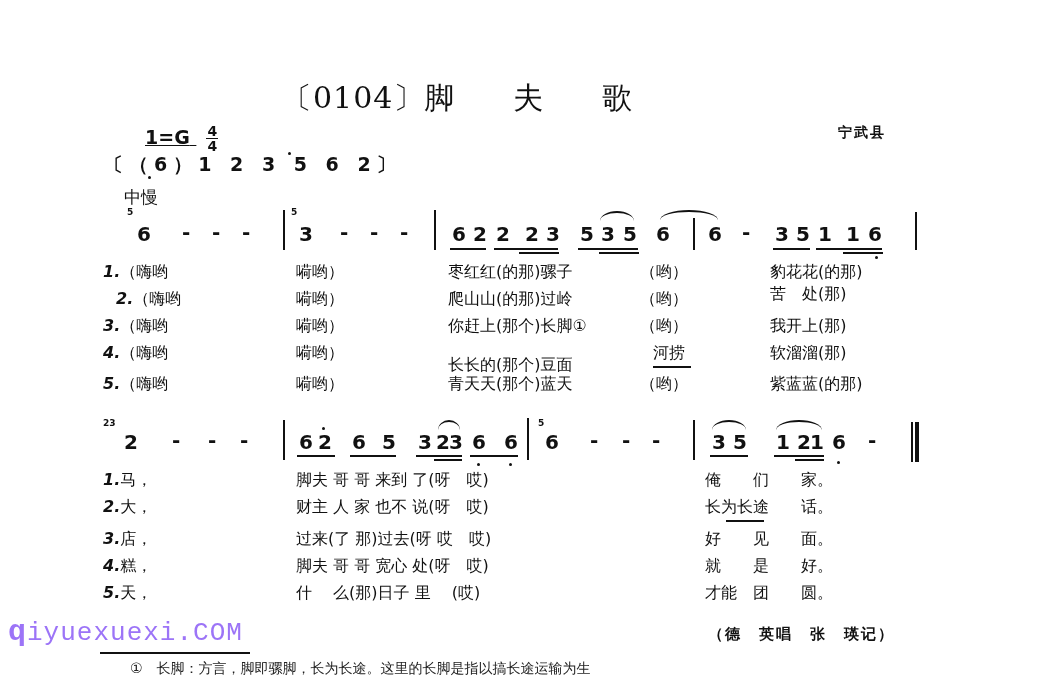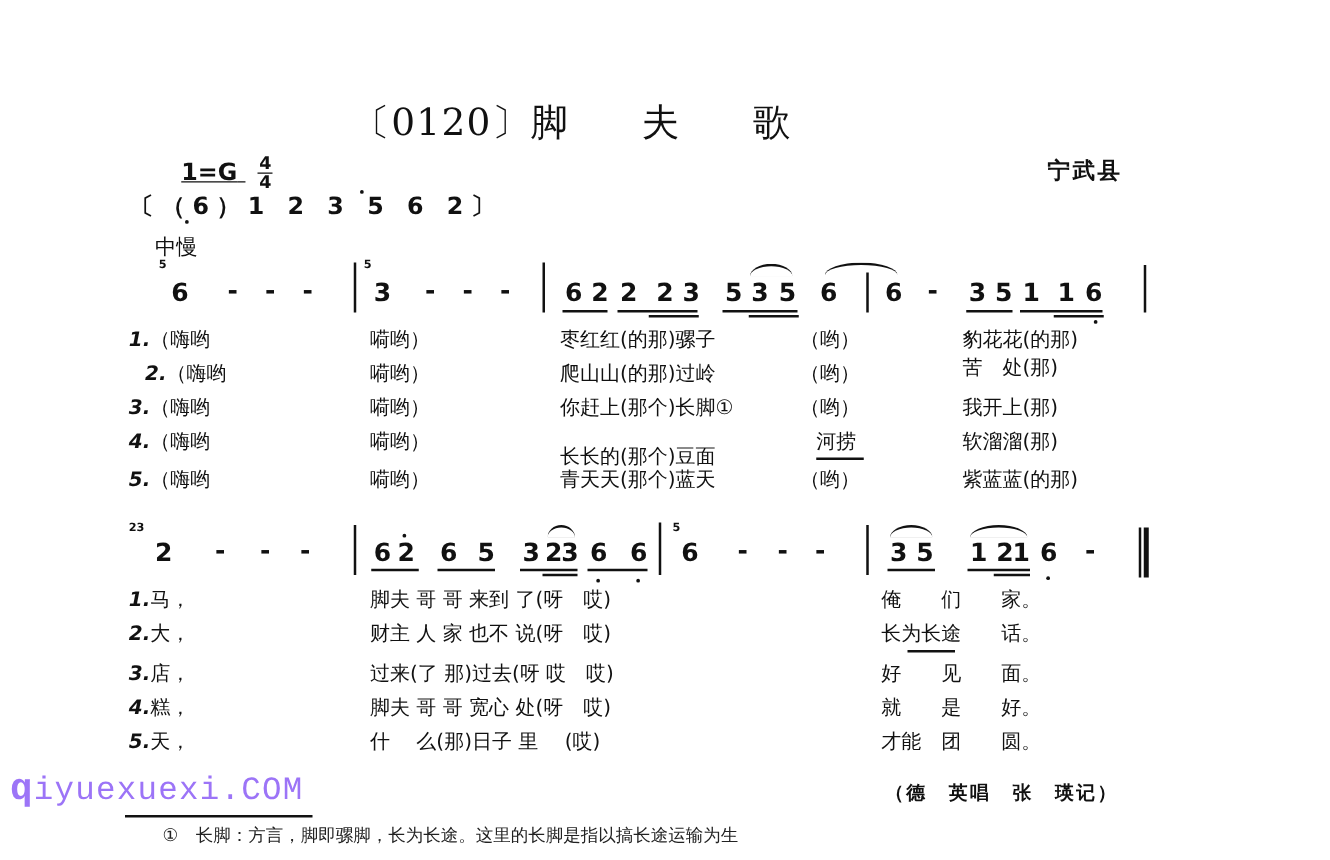--- a/index.html
+++ b/index.html
@@ -6,21 +6,21 @@
   body {
     width: 1064px; height: 688px; background: #ffffff; position: relative; overflow: hidden;
     font-family: "DejaVu Serif", serif; color: #111;
   }
   .abs { position: absolute; white-space: nowrap; }
   .title { left: 282px; top: 78px; font-size: 30px; font-family: "DejaVu Serif", serif; letter-spacing: 1px; }
   .title .c { display: inline-block; }
   .key { left: 145px; top: 124px; font-size: 19px; font-weight: bold; font-family: "DejaVu Sans", sans-serif; text-decoration: underline; }
   .frac { display: inline-block; vertical-align: middle; text-align: center; font-size: 14px; line-height: 14px; margin-left: 10px; }
   .frac .n { border-bottom: 1.5px solid #111; display: block; padding: 0 1px; }
-  .region { left: 838px; top: 124px; font-size: 18px; font-weight: bold; font-family: "DejaVu Sans", sans-serif; letter-spacing: 2px; }
+  .region { left: 838px; top: 124px; font-size: 14px; font-weight: bold; font-family: "DejaVu Sans", sans-serif; letter-spacing: 2px; }
   .scale { left: 104px; top: 152px; font-size: 19px; font-family: "DejaVu Sans", sans-serif; font-weight: bold; letter-spacing: 6px; }
   .tempo { left: 124px; top: 186px; font-size: 17px; font-weight: normal; font-family: "DejaVu Sans", sans-serif; }
   .note { font-family: "DejaVu Sans", sans-serif; font-weight: bold; font-size: 20px; position: absolute; }
   .grace { position: absolute; font-family: "DejaVu Sans", sans-serif; font-size: 9px; font-weight: bold; }
   .bar { position: absolute; width: 2px; background: #111; }
   .bar.thick { width: 4px; }
   .ul { position: absolute; height: 1.5px; background: #111; }
   .dot { position: absolute; width: 3px; height: 3px; border-radius: 50%; background: #111; }
   .slur { position: absolute; border-top: 2px solid #111; border-radius: 50% 50% 0 0 / 100% 100% 0 0; height: 8px; }
   .lyr { position: absolute; font-size: 16px; font-family: "DejaVu Sans", sans-serif; white-space: nowrap; }
@@ -28,21 +28,21 @@
   .credit { left: 708px; top: 625px; font-size: 15px; font-weight: bold; font-family: "DejaVu Sans", sans-serif; letter-spacing: 2px; }
   .fnline { left: 100px; top: 652px; width: 150px; height: 1.5px; background: #111; }
   .footnote { left: 130px; top: 660px; font-size: 14px; font-family: "DejaVu Sans", sans-serif; color: #222; }
   .watermark { left: 8px; top: 615px; font-size: 26px; font-family: Liberation Mono, monospace; color: #8b5cf6; opacity: 0.85; letter-spacing: 1px; }
   .watermark b { font-size: 30px; }
 </style>
 </head>
 <body>
 
 <div class="abs title">
-  <span>〔0120〕</span><span class="c">脚</span><span class="c" style="margin-left:58px">夫</span><span class="c" style="margin-left:58px">歌</span>
+  <span>〔0104〕</span><span class="c">脚</span><span class="c" style="margin-left:58px">夫</span><span class="c" style="margin-left:58px">歌</span>
 </div>
 
 <div class="abs key">
   <span>1=G</span>
   <span class="frac"><span class="n">4</span><span>4</span></span>
 </div>
 
 <div class="abs region">宁武县</div>
 <div class="abs scale">〔（6）1 2 3 5 6 2〕</div>
 <div class="dot" style="left:148px;top:176px"></div>

